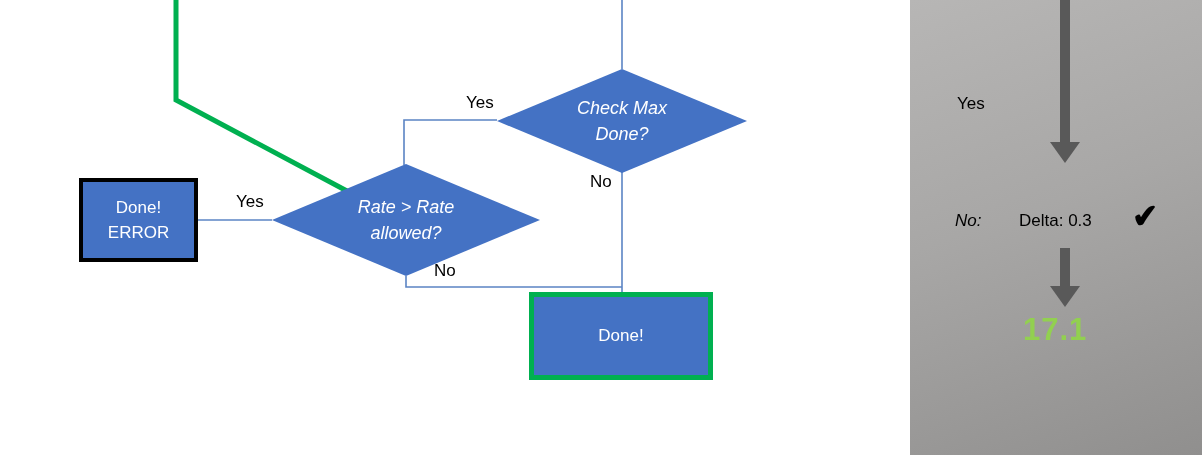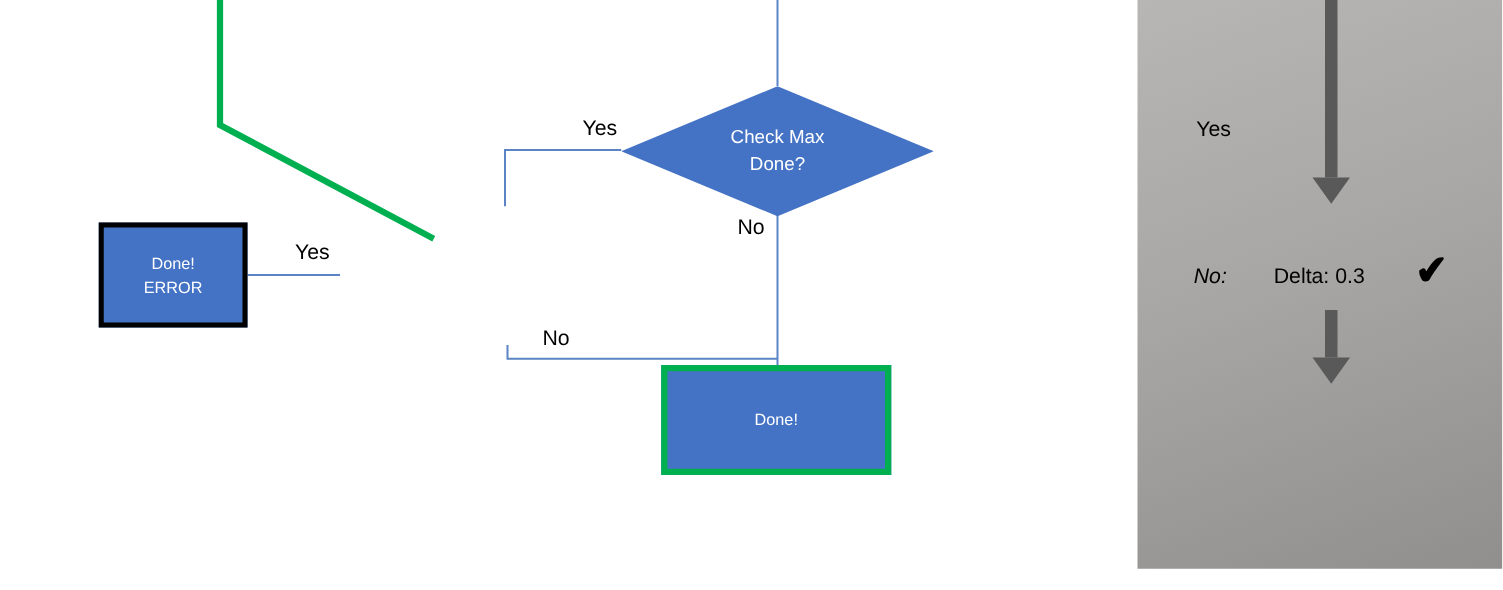--- a/index.html
+++ b/index.html
@@ -15,22 +15,22 @@
   .shape{
     position:absolute;
     background:#4472C4;
     color:#ffffff;
     display:flex;flex-direction:column;align-items:center;justify-content:center;
     text-align:center;
   }
   .diamond{
     clip-path:polygon(50% 0%,100% 50%,50% 100%,0% 50%);
   }
-  .diamond .shape-text{font-size:15px;line-height:1.45;}
-  .box-text{font-size:13px;line-height:1.5;}
+  .diamond .shape-text{font-size:18px;line-height:1.45;font-style:italic;}
+  .box-text{font-size:17px;line-height:1.5;}
 
   .box-done-error{
     border:4px solid #000000;
     box-sizing:border-box;
   }
   .box-done{
     border:5px solid #00B050;
     box-sizing:border-box;
   }
 
@@ -89,20 +89,26 @@
     <polyline points="176,0 176,100 347,191" fill="none" stroke="#00B050" stroke-width="5"></polyline>
   </svg>
 
   <div class="shape diamond" style="left:497px;top:69px;width:250px;height:104px;">
     <div class="shape-text">
       <div>Check Max</div>
       <div>Done?</div>
     </div>
   </div>
 
+  <div class="shape diamond" style="left:272px;top:164px;width:268px;height:112px;">
+    <div class="shape-text">
+      <div>Rate &gt; Rate</div>
+      <div>allowed?</div>
+    </div>
+  </div>
 
   <div class="shape box-done-error" style="left:79px;top:178px;width:119px;height:84px;">
     <div class="box-text">
       <div>Done!</div>
       <div>ERROR</div>
     </div>
   </div>
 
   <div class="shape box-done" style="left:529px;top:292px;width:184px;height:88px;">
     <div class="box-text">Done!</div>
@@ -120,15 +126,16 @@
 
     <span class="panel-label" style="left:47px;top:94px;">Yes</span>
 
     <span class="panel-label" style="left:45px;top:211px;font-style:italic;">No:</span>
     <span class="panel-label" style="left:109px;top:211px;">Delta: 0.3</span>
     <span class="check" style="left:222px;top:197px;">✔</span>
 
     <div class="arrow-shaft" style="left:150px;top:248px;height:38px;"></div>
     <div class="arrow-head" style="left:140px;top:286px;"></div>
 
+    <span class="result" style="left:113px;top:312px;">17.1</span>
   </div>
 
 </div>
 
 </body></html>

